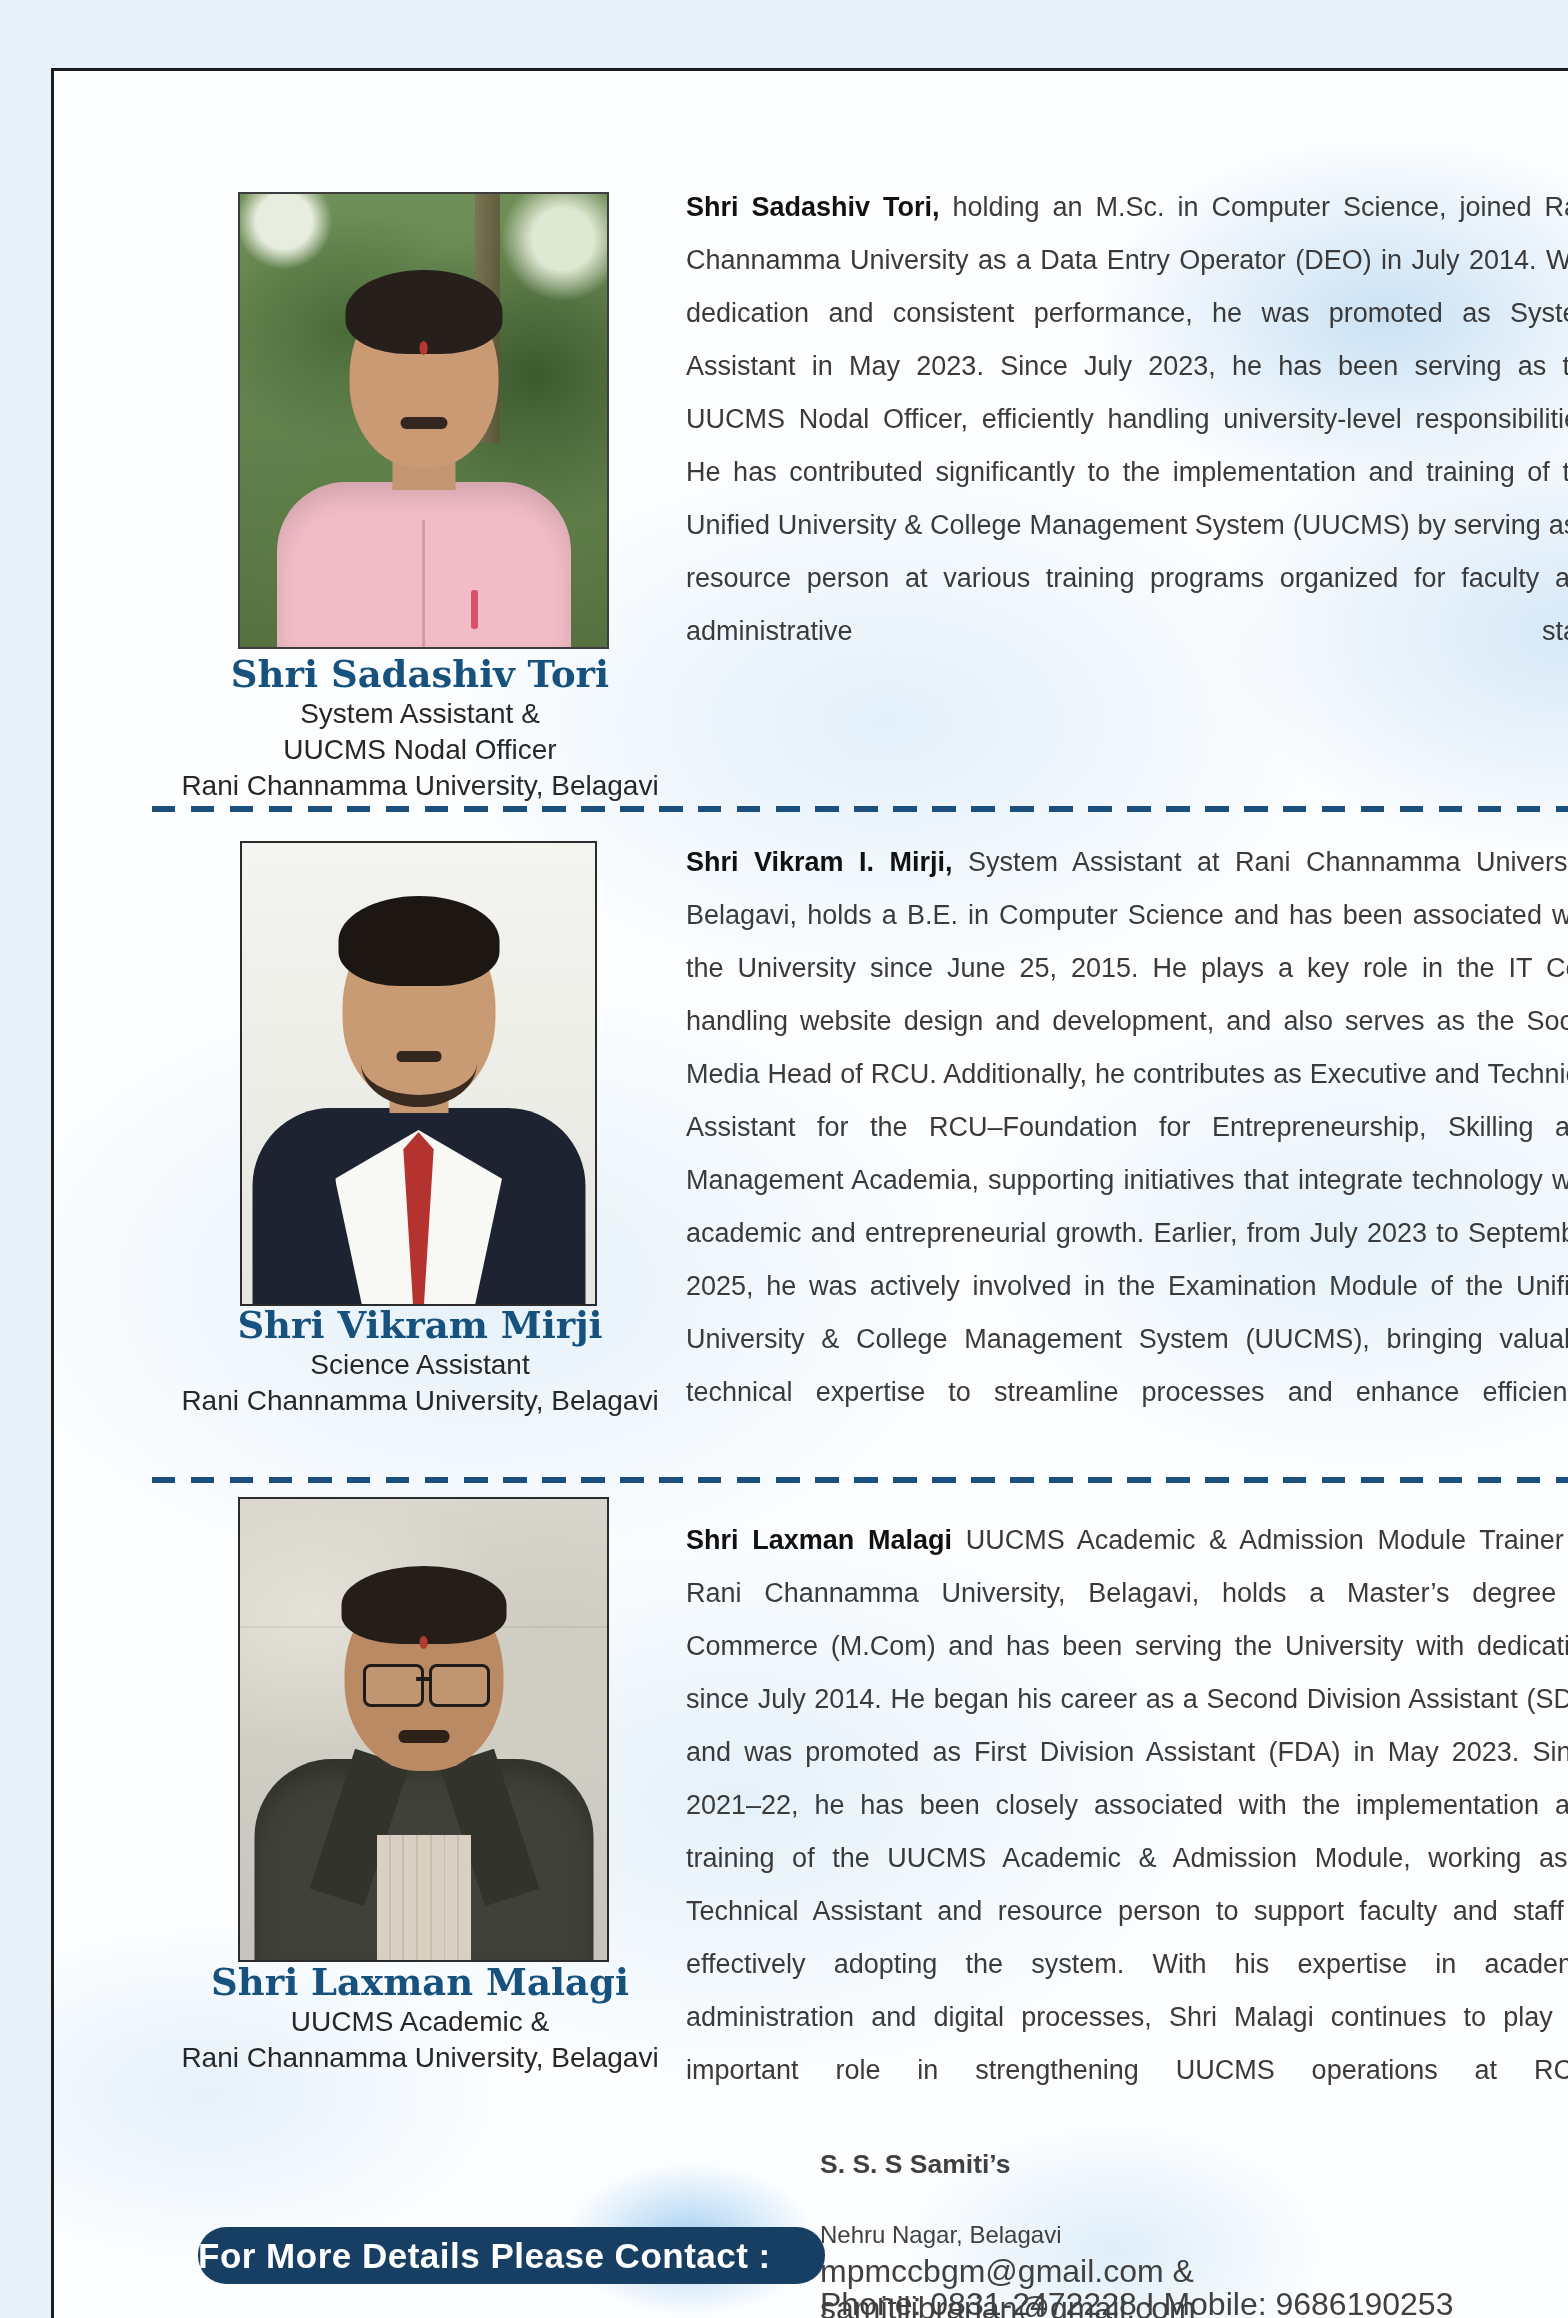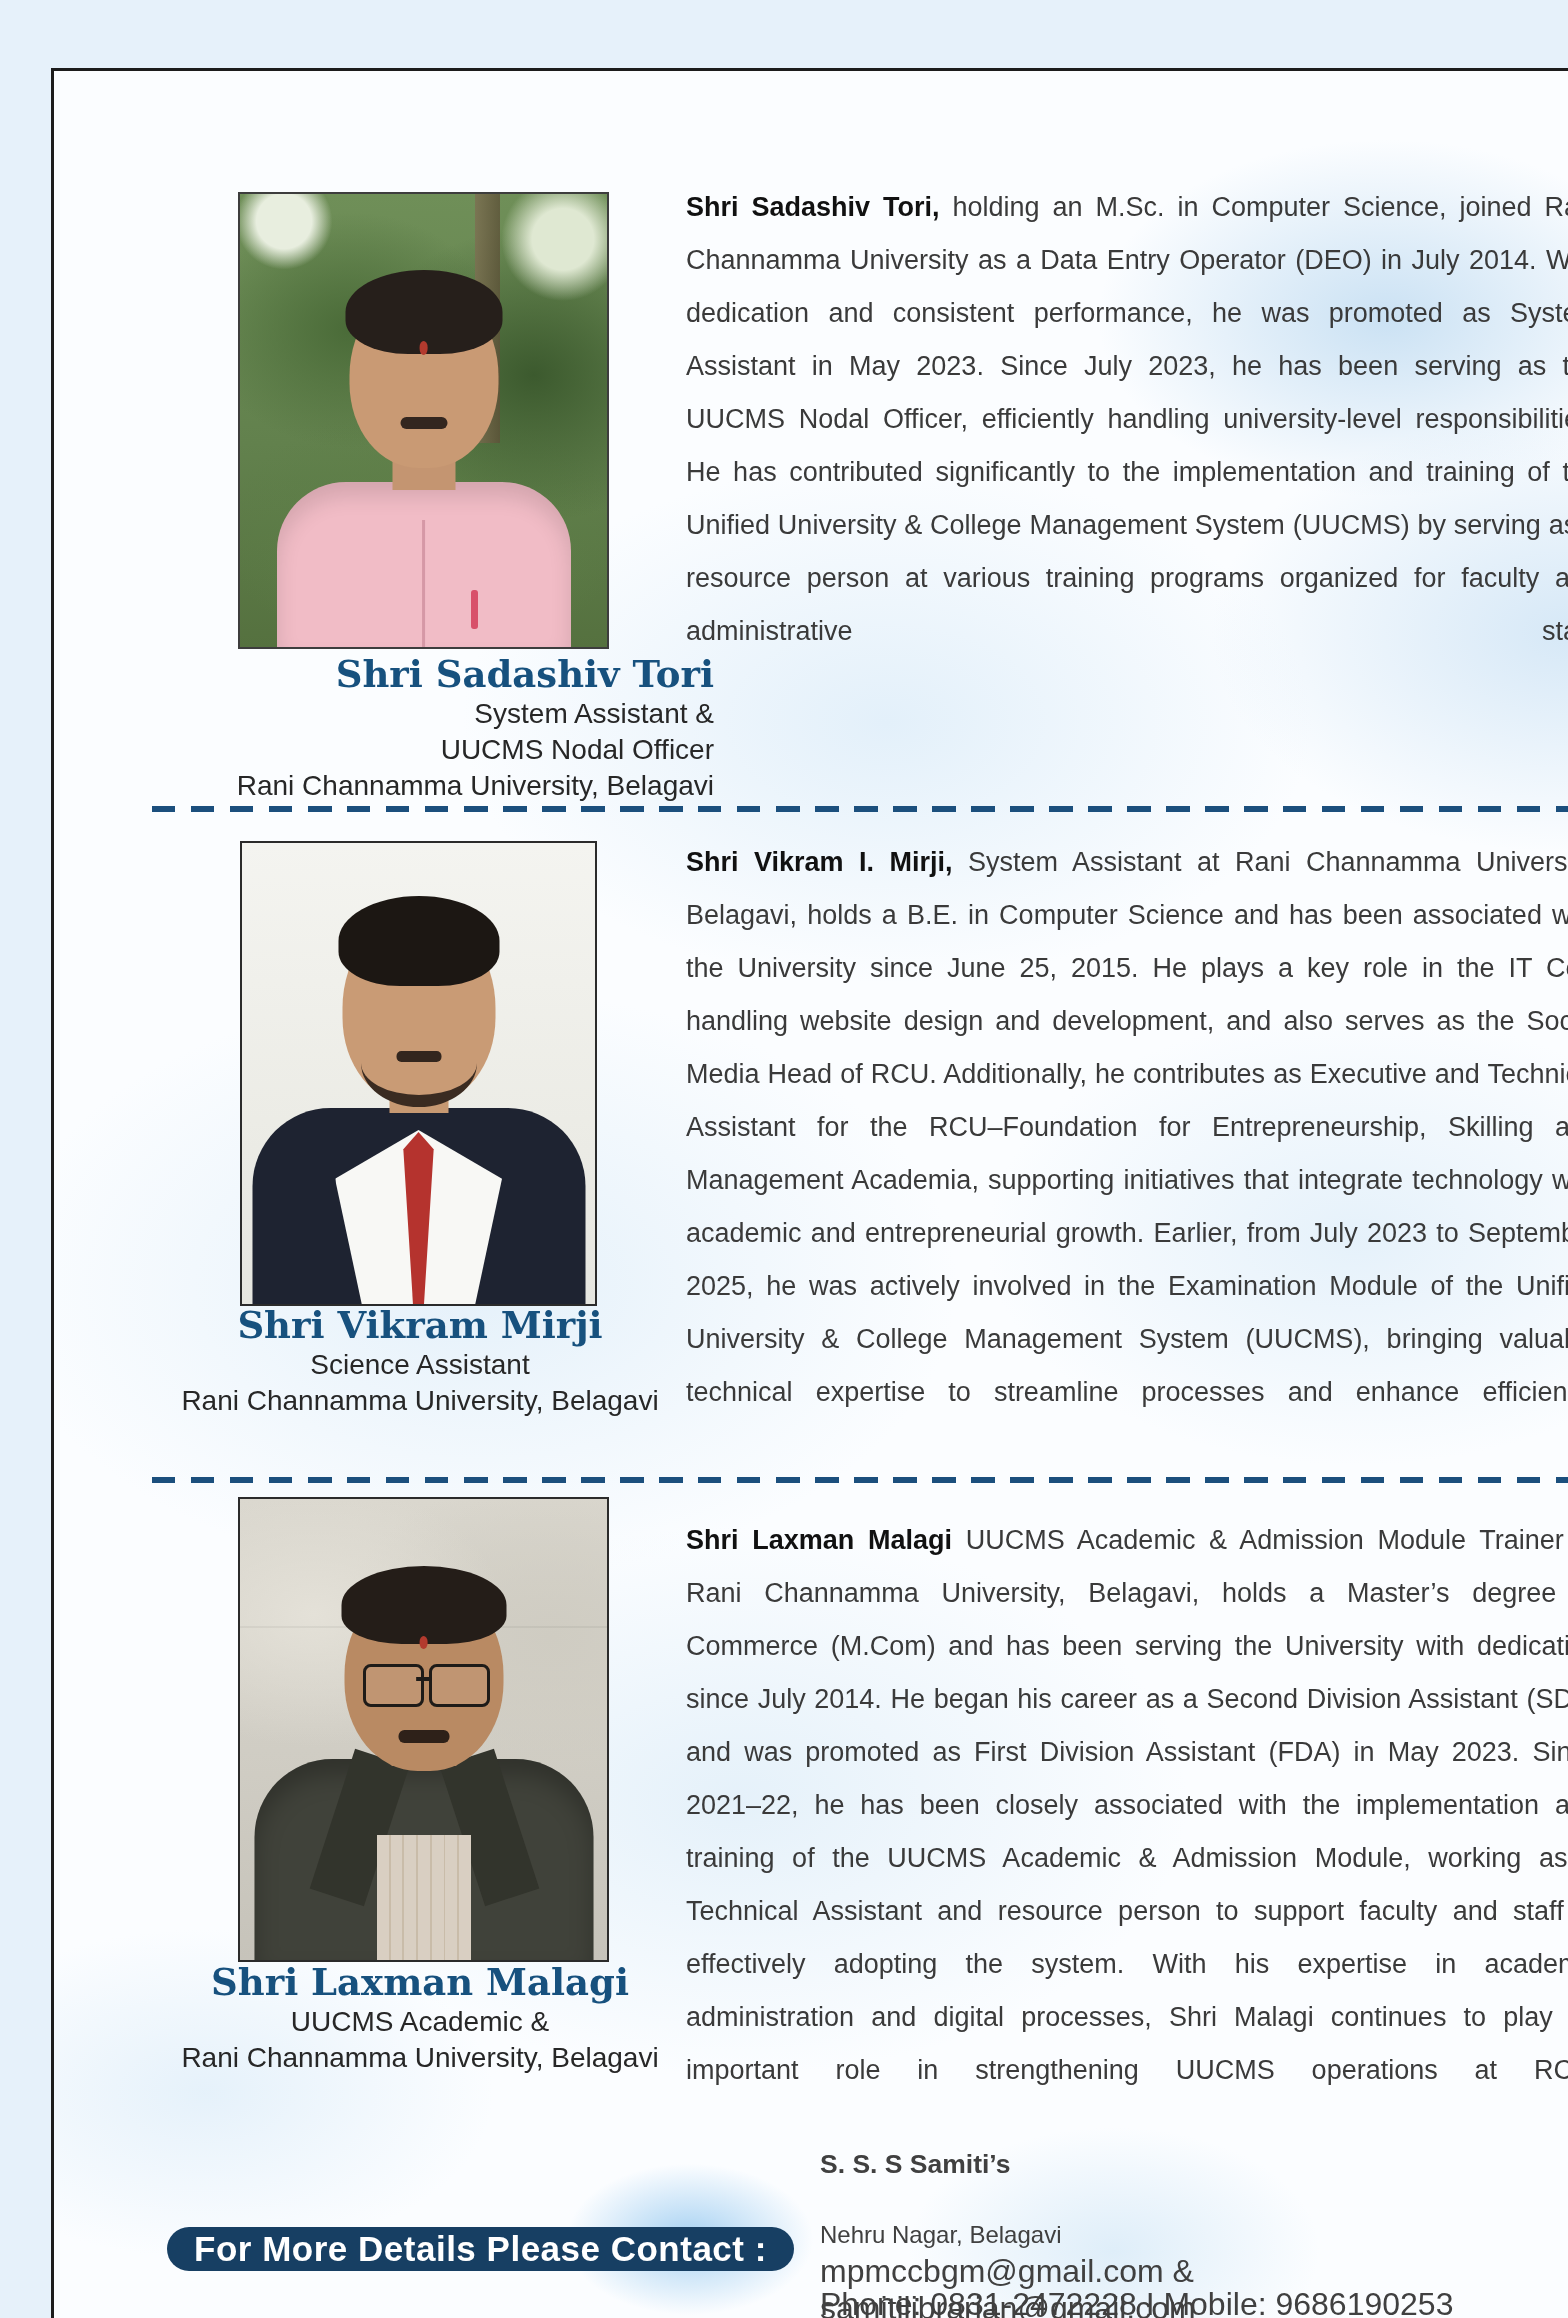--- a/index.html
+++ b/index.html
@@ -71,35 +71,35 @@
   .p3-neck{left:50%;bottom:194px;transform:translateX(-50%);width:65px;height:39px;background:#b4855f;}
   .p3-head{left:50%;top:80px;transform:translateX(-50%);width:159px;height:192px;background:#b98a63;border-radius:50% 50% 46% 46%;}
   .p3-hair{left:50%;top:67px;transform:translateX(-50%);width:165px;height:78px;background:#241d18;border-radius:55% 55% 40% 40%;}
   .p3-glassL{left:calc(50% - 61px);top:165px;width:55px;height:37px;border:3.9px solid #1e1b18;border-radius:7.8px;background:rgba(255,255,255,.10);}
   .p3-glassR{left:calc(50% + 5.9px);top:165px;width:55px;height:37px;border:3.9px solid #1e1b18;border-radius:7.8px;background:rgba(255,255,255,.10);}
   .p3-bridge{left:50%;top:178px;transform:translateX(-50%);width:15.7px;height:3.9px;background:#1e1b18;}
   .p3-mustache{left:50%;top:231px;transform:translateX(-50%);width:51px;height:12.7px;background:#2e2119;border-radius:5.9px;}
   .p3-tilak{left:50%;top:137px;transform:translateX(-50%);width:8.8px;height:12.7px;background:#b33a2e;border-radius:50%;}
   
   .caption{position:absolute;left:72px;width:588px;text-align:center;}
-  .cap1{top:582px;text-align:right;} .cap2{top:1233px;} .cap3{top:1890px;}
+  .cap1{top:582px;} .cap2{top:1233px;} .cap3{top:1890px;}
   .cap-name{font-family:"DejaVu Serif",serif;font-weight:bold;font-size:37px;line-height:43px;color:#17517e;margin:0;}
   .cap-sub{font-size:28px;line-height:36px;color:#272727;}
   
   .bio{position:absolute;left:632px;width:914px;margin:0;font-size:27px;line-height:53px;color:#3a3a3a;
        text-align:justify;text-align-last:justify;}
   .bio1{top:110px;} .bio2{top:765px;} .bio3{top:1443px;}
   .bio .lead{font-family:Liberation Sans, sans-serif;font-weight:bold;color:#111;}
   
   .dashed{position:absolute;height:5.9px;left:98px;width:1470px;
           background:repeating-linear-gradient(90deg,#1b4f7d 0 23.5px,transparent 23.5px 39px);}
   .d1{top:735px;} .d2{top:1406px;}
   
-  .contact-button{position:absolute;left:113px;top:2156px;width:627px;height:44px;background:#173f63;
-                  border-radius:28px;display:flex;align-items:center;justify-content:center;}
+  .contact-button{position:absolute;left:144px;top:2156px;width:627px;height:57px;background:#173f63;
+                  border-radius:28px;display:flex;align-items:center;justify-content:flex-start;}
   .contact-button span{color:#ffffff;font-weight:bold;font-size:35px;letter-spacing:0.5px;}
   .contact{position:absolute;left:766px;color:#404040;}
   .c-org{top:2078px;font-size:26.5px;font-weight:bold;}
   .c-college{top:2105px;font-size:39px;font-weight:bold;color:#175a9b;}
   .c-address{top:2150px;font-size:24px;}
   .c-emails{top:2182px;font-size:32px;}
   .c-phone{top:2215px;font-size:32px;}
 </style>
 </head>
 <body>

